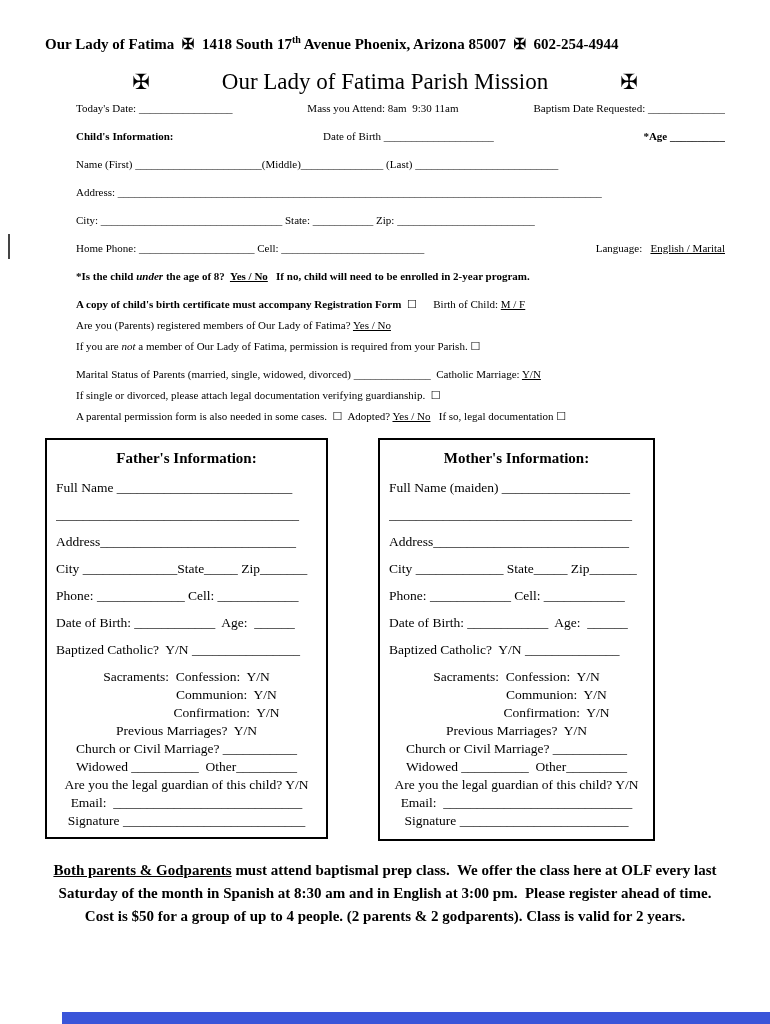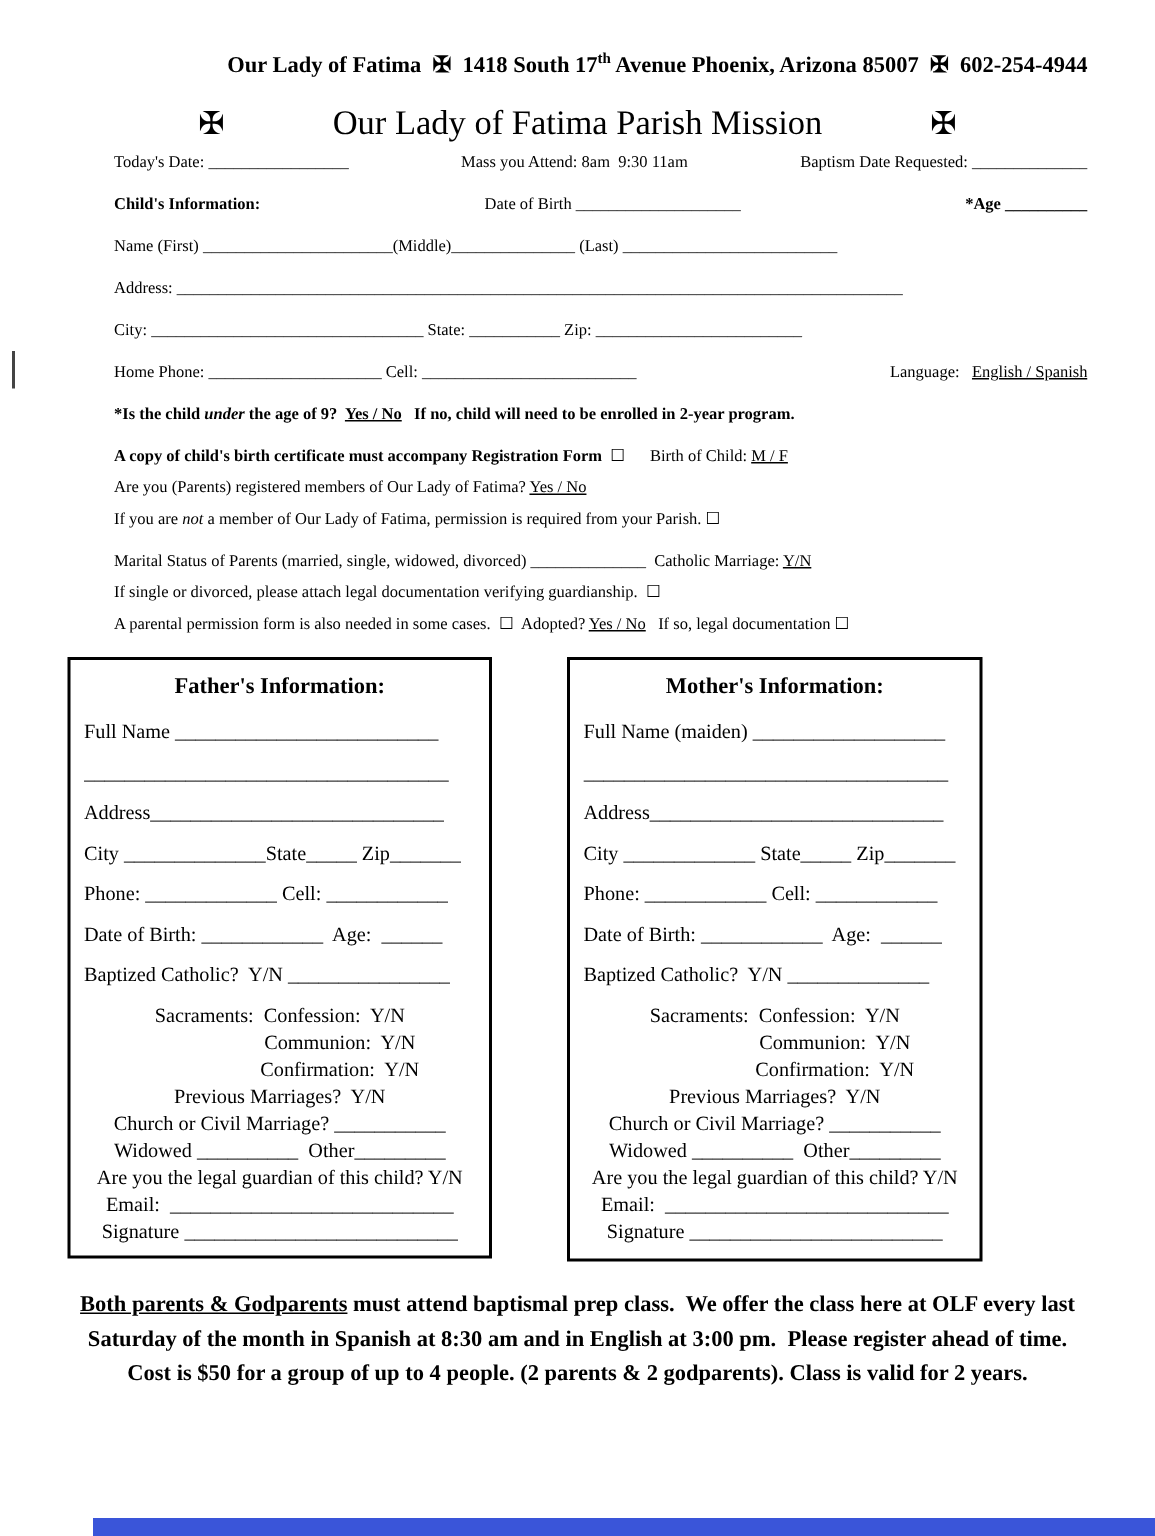--- a/index.html
+++ b/index.html
@@ -5,21 +5,21 @@
   * { box-sizing: border-box; }
   html, body { margin: 0; padding: 0; }
   body {
     width: 770px; height: 1024px;
     background: #ffffff; color: #000;
     font-family: "Liberation Serif", serif;
     position: relative; overflow: hidden;
   }
   .content { padding: 34px 45px 0 45px; }
 
-  .header { text-align: right; font-weight: bold; font-size: 15px; margin-bottom: 16px; white-space: pre; }
+  .header { text-align: left; font-weight: bold; font-size: 15px; margin-bottom: 16px; white-space: pre; }
   .header sup { font-size: 10px; }
 
   .titlerow { display: flex; justify-content: center; align-items: center; margin-bottom: 4px; }
   .cross { font-size: 21px; }
   .mission { font-size: 23px; margin: 0 72px; }
 
   .formtitle-wrap { text-align: center; margin-bottom: 15px; }
   .formtitle { font-size: 25px; font-weight: bold; border-bottom: 3px solid #000; padding-bottom: 1px; letter-spacing: .3px; }
 
   .row { font-size: 11px; line-height: 19px; margin-bottom: 9px; white-space: pre; overflow: hidden; margin-left: 31px; }
@@ -73,24 +73,24 @@
   </div>
 
   <div class="row"><span>Name (First) _______________________(Middle)_______________ (Last) __________________________</span></div>
 
   <div class="row"><span>Address: ________________________________________________________________________________________</span></div>
 
   <div class="row"><span>City: _________________________________ State: ___________ Zip: _________________________</span></div>
 
   <div class="row flex">
     <span>Home Phone: _____________________ Cell: __________________________</span>
-    <span><span>Language:   </span><span class="ul">English / Spanish</span></span>
+    <span><span>Language:   </span><span class="ul">English / Marital</span></span>
   </div>
 
-  <div class="row b gt"><span>*Is the child </span><span class="i">under</span><span> the age of 9?  </span><span class="ul">Yes / No</span><span>   If no, child will need to be enrolled in 2-year program.</span></div>
+  <div class="row b gt"><span>*Is the child </span><span class="i">under</span><span> the age of 8?  </span><span class="ul">Yes / No</span><span>   If no, child will need to be enrolled in 2-year program.</span></div>
 
   <div class="row tight gt"><span class="b">A copy of child's birth certificate must accompany Registration Form  </span><span>☐</span><span>      Birth of Child: </span><span class="ul">M / F</span></div>
 
   <div class="row tight"><span>Are you (Parents) registered members of Our Lady of Fatima? </span><span class="ul">Yes / No</span></div>
 
   <div class="row"><span>If you are </span><span class="i">not</span><span> a member of Our Lady of Fatima, permission is required from your Parish. </span><span>☐</span></div>
 
   <div class="row tight gt"><span>Marital Status of Parents (married, single, widowed, divorced) ______________  Catholic Marriage: </span><span class="ul">Y/N</span></div>
 
   <div class="row tight"><span>If single or divorced, please attach legal documentation verifying guardianship.  </span><span>☐</span></div>

